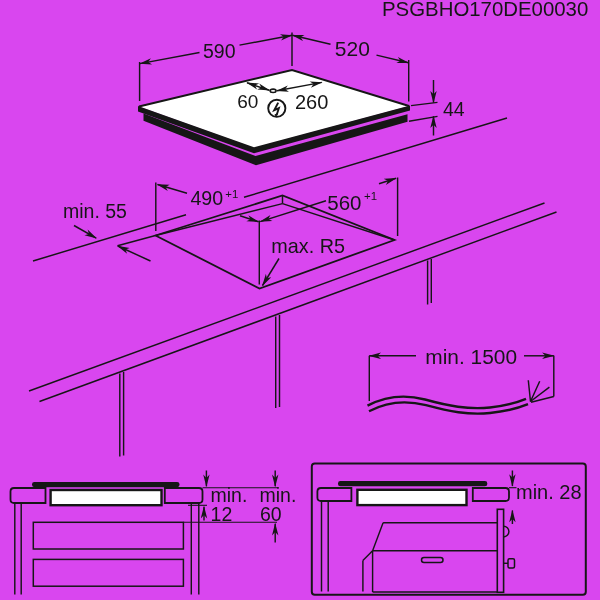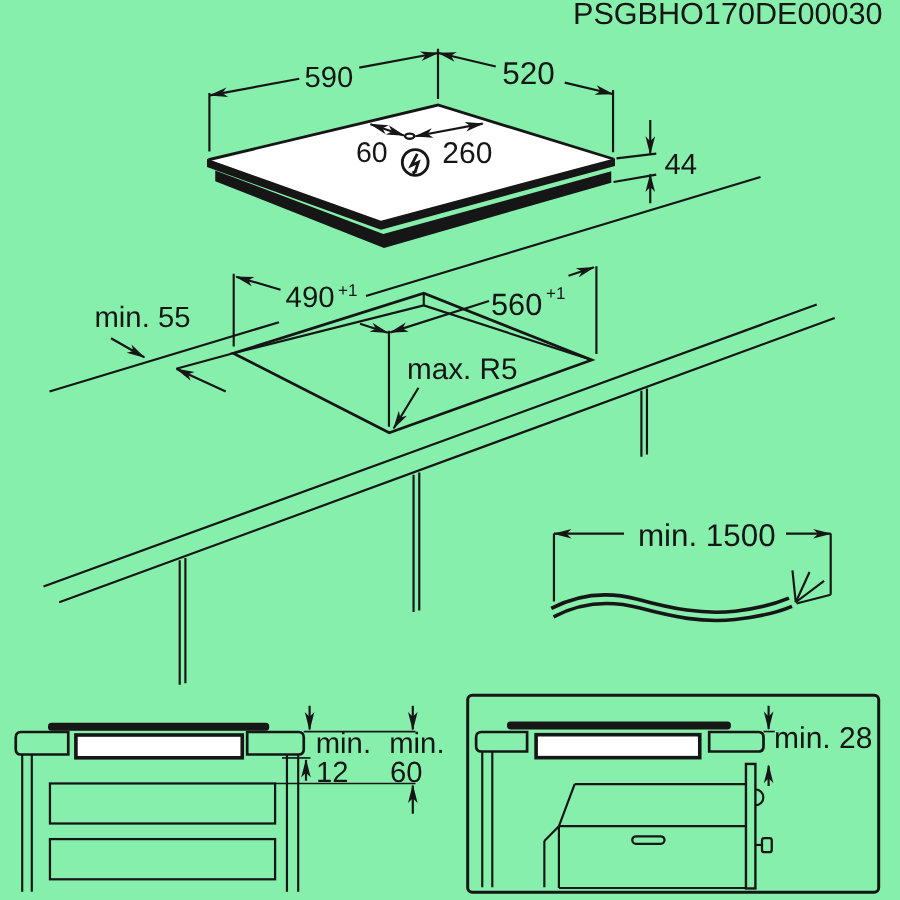--- a/index.html
+++ b/index.html
@@ -1,16 +1,16 @@
 <!DOCTYPE html>
 <html><head>
 <meta charset="utf-8">
 <style>
   html,body{margin:0;padding:0;background:#fff;}
-  .page{position:relative;width:600px;height:600px;background:#86efac;overflow:hidden;}
+  .page{position:relative;width:600px;height:600px;background:#d946ef;overflow:hidden;}
   svg{position:absolute;left:0;top:0;}
   text{font-family:"Liberation Sans",sans-serif;fill:#161616;}
 </style>
 </head>
 <body>
 <div class="page">
 <svg width="600" height="600" viewBox="0 0 600 600">
   <defs>
     <marker id="ah" viewBox="0 0 13 7" refX="12.2" refY="3.5" markerWidth="13" markerHeight="7" orient="auto" markerUnits="userSpaceOnUse">
       <path d="M13,3.5 L0.5,0.3 L3.8,3.5 L0.5,6.7 Z" fill="#161616"></path>

